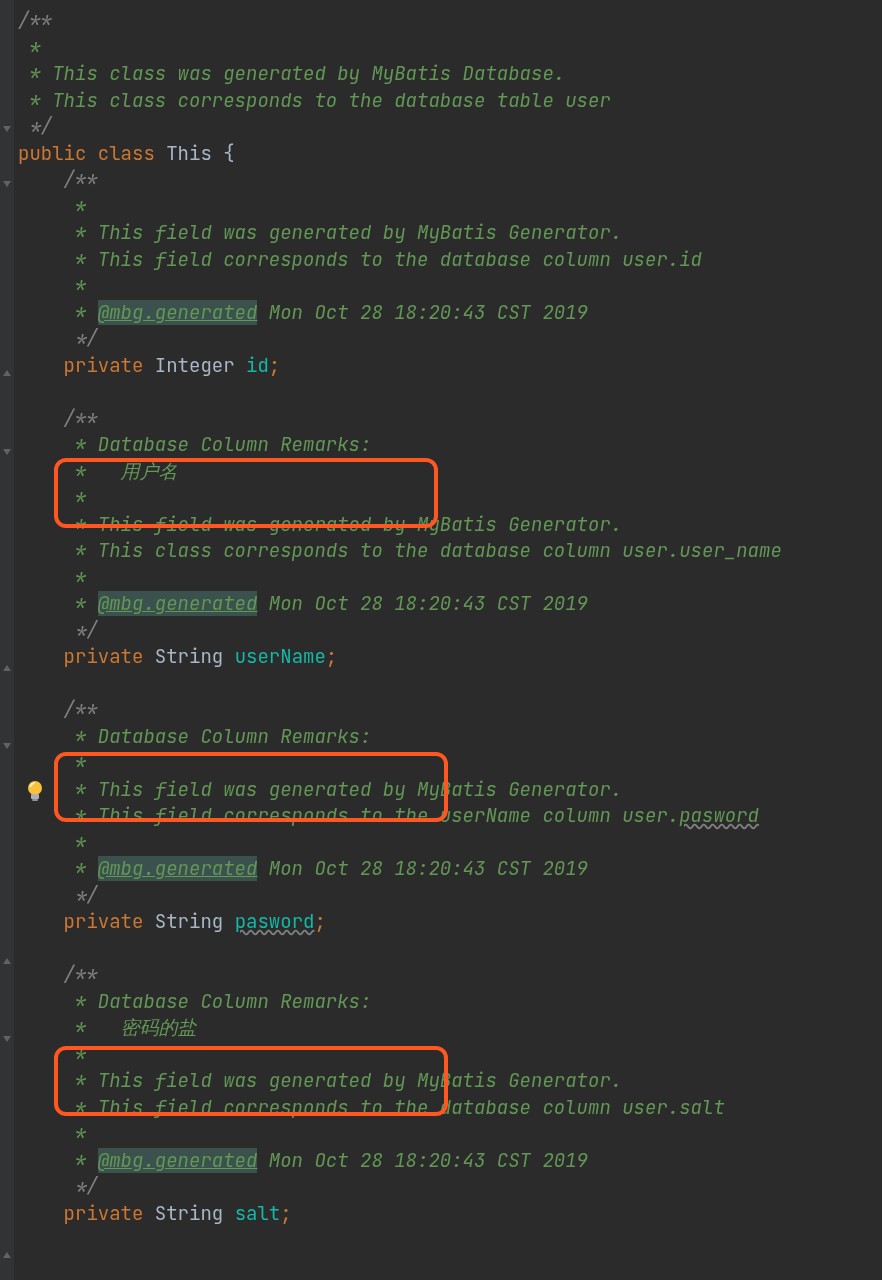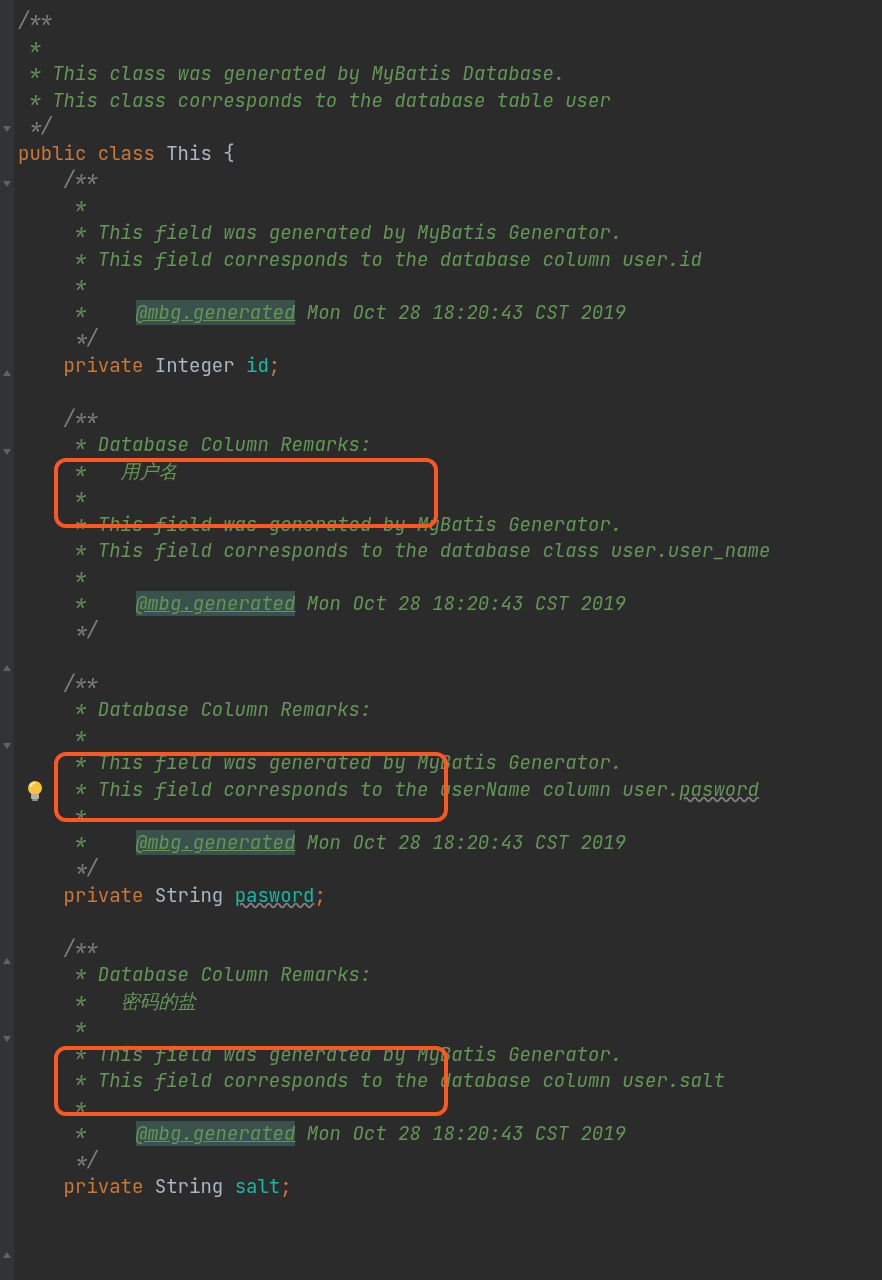--- a/index.html
+++ b/index.html
@@ -9,21 +9,21 @@
   .gutter .gmark svg{width:12px;height:12px;display:block;margin:1px auto;}
   .code{position:absolute;left:14px;top:0;right:0;padding-top:8px;}
   .line{white-space:pre;height:26.5px;padding-left:4px;}
   .line.hl{background:#323232;}
   .cc{color:#629755;font-style:italic;}    
   .cg{color:#808080;font-style:italic;}    
   .kw{color:#cc7832;}
   .ty{color:#a9b7c6;}
   .id{color:#14b8a6;}
   .semi{color:#cc7832;}
-  .tag{color:#629755;font-style:italic;text-decoration:underline;background:#3b514d;margin-left:38px;}
+  .tag{color:#629755;font-style:italic;text-decoration:underline;background:#3b514d;}
   .wavy{text-decoration:underline wavy #808080;}
   .annot-box{position:absolute;border:4px solid #ff5722;border-radius:12px;pointer-events:none;}
   .bulb{position:absolute;width:22px;height:26px;}
   .bulb svg{width:22px;height:26px;}
 </style>
 </head>
 <body>
 
 <div class="editor">
 
@@ -92,24 +92,25 @@
     <div class="line"><span class="cc">     * </span><span class="tag">@mbg.generated</span><span class="cc"> Mon Oct 28 18:20:43 CST 2019</span></div>
     <div class="line"><span class="cg">     */</span></div>
     <div class="line"><span>    </span><span class="kw">private </span><span class="ty">Integer </span><span class="id">id</span><span class="semi">;</span></div>
     <div class="line"></div>
 
     <div class="line"><span class="cg">    /**</span></div>
     <div class="line"><span class="cc">     * Database Column Remarks:</span></div>
     <div class="line"><span class="cc">     *   用户名</span></div>
     <div class="line"><span class="cc">     *</span></div>
     <div class="line"><span class="cc">     * This field was generated by MyBatis Generator.</span></div>
-    <div class="line"><span class="cc">     * This field corresponds to the database class user.user_name</span></div>
+    <div class="line"><span class="cc">     * This class corresponds to the database column user.user_name</span></div>
     <div class="line"><span class="cc">     *</span></div>
     <div class="line"><span class="cc">     * </span><span class="tag">@mbg.generated</span><span class="cc"> Mon Oct 28 18:20:43 CST 2019</span></div>
     <div class="line"><span class="cg">     */</span></div>
+    <div class="line"><span>    </span><span class="kw">private </span><span class="ty">String </span><span class="id">userName</span><span class="semi">;</span></div>
     <div class="line"></div>
 
     <div class="line"><span class="cg">    /**</span></div>
     <div class="line"><span class="cc">     * Database Column Remarks:</span></div>
     <div class="line"><span class="cc">     *</span></div>
     <div class="line"><span class="cc">     * This field was generated by MyBatis Generator.</span></div>
     <div class="line"><span class="cc">     * This field corresponds to the userName column user.</span><span class="cc wavy">pasword</span></div>
     <div class="line"><span class="cc">     *</span></div>
     <div class="line"><span class="cc">     * </span><span class="tag">@mbg.generated</span><span class="cc"> Mon Oct 28 18:20:43 CST 2019</span></div>
     <div class="line"><span class="cg">     */</span></div>

